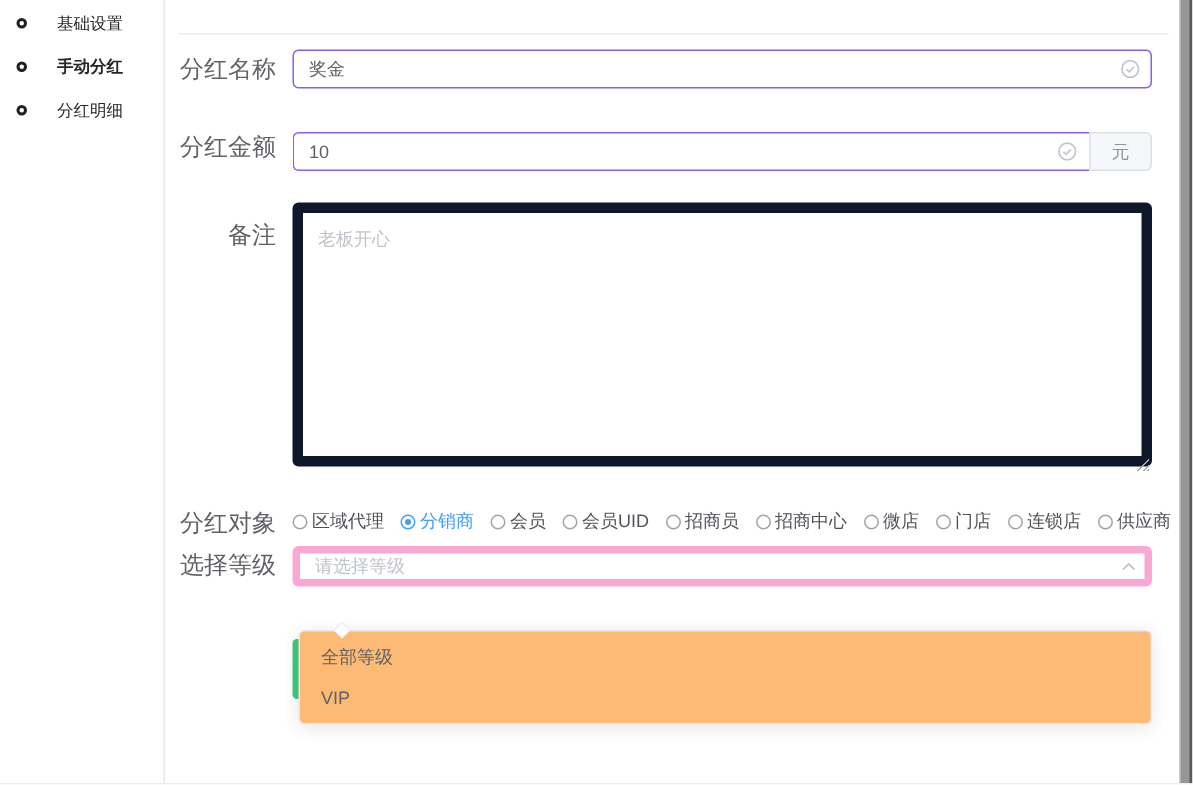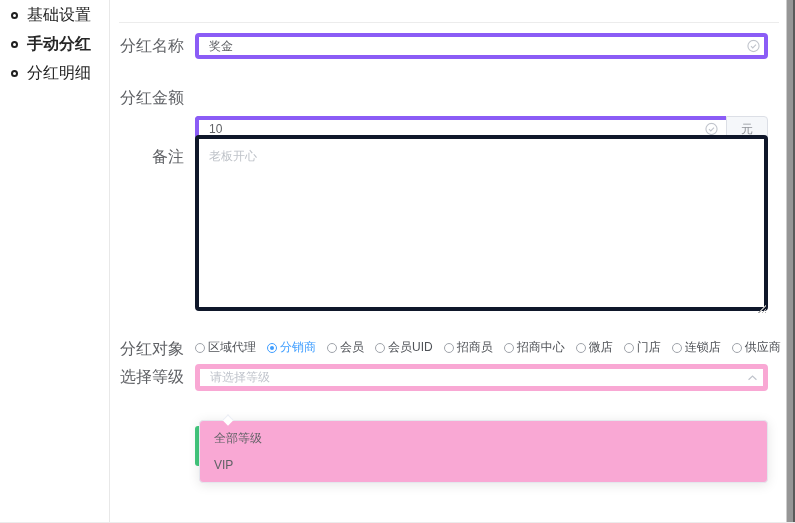--- a/index.html
+++ b/index.html
@@ -8,22 +8,22 @@
   .page {
     position:relative; width:795px; height:523px; background:#fff;
     overflow:hidden; border-bottom:1px solid #ececec;
   }
   
   .sidebar {
     position:absolute; left:0; top:0; width:110px; height:523px;
     background:#fff; border-right:1px solid #e8e8e8; padding-top:1px;
   }
   .side-item {
-    height:29px; display:flex; align-items:center; gap:9px;
-    padding-left:11px; cursor:pointer; font-size:16px; color:#262626;
+    height:29px; display:flex; align-items:center; gap:20px;
+    padding-left:11px; cursor:pointer; font-size:11px; color:#262626;
   }
   .side-item .ring {
     width:7px; height:7px; border:2px solid #1f1f1f; border-radius:50%;
     flex:0 0 auto;
   }
   .side-item.active { font-weight:bold; }
   
   .scrollbar {
     position:absolute; right:0; top:0; bottom:0; width:9px;
     background:#969696; border-left:1px solid #cdcdcd; border-right:2px solid #5a5a5a;
@@ -31,37 +31,37 @@
   
   .content { position:absolute; left:111px; top:0; right:9px; bottom:0; }
   .topline { position:absolute; left:8px; right:7px; top:22px; height:1px; background:#ececec; }
   .row { position:absolute; left:0; display:flex; }
   .flabel {
     width:73px; text-align:right; font-size:16px; color:#606266;
     flex:0 0 auto;
   }
   .ctrl { margin-left:11px; width:573px; position:relative; }
   .tbox {
-    width:100%; height:26px; border:4px solid #8b5cf6; border-radius:4px;
+    width:100%; height:26px; border:1px solid #8b5cf6; border-radius:4px;
     background:#fff; font-size:12px; color:#606266; padding:0 26px 0 10px;
     font-family:"Liberation Sans","DejaVu Sans",sans-serif; outline:none;
   }
   .vicon { position:absolute; top:50%; transform:translateY(-50%); line-height:0; }
   
-  .group { display:flex; width:100%; height:26px;margin-top:28px; }
+  .group { display:flex; width:100%; height:26px; }
   .gin { position:relative; flex:1; }
   .gin .tbox { border-radius:4px 0 0 4px; border-right:none; }
   .suffix {
     flex:0 0 42px; background:#f5f7fa; border:1px solid #dcdfe6;
     border-radius:0 4px 4px 0; color:#909399; font-size:12px;
     display:flex; align-items:center; justify-content:center;
   }
   
   .tarea {
-    width:100%; height:176px; border:4px solid #0f172a; border-radius:4px;
+    width:100%; height:176px; border:7px solid #0f172a; border-radius:4px;
     background:#fff; font-size:12px; color:#bfc3c9; padding:8px 10px;
     resize:none; outline:none; font-family:"Liberation Sans","DejaVu Sans",sans-serif;
     line-height:1.5;
   }
   .grip {
     position:absolute; right:2px; bottom:2px; width:9px; height:9px;
     background:
       linear-gradient(135deg, transparent 0 55%, #aaa 55% 62%, transparent 62% 75%, #aaa 75% 82%, transparent 82% 92%, #aaa 92% 100%);
   }
   
@@ -86,21 +86,21 @@
   .selph { font-size:12px; color:#c0c4cc; }
   .caret { position:absolute; right:10px; top:50%; transform:translateY(-50%); line-height:0; }
   
   .greenbtn {
     position:absolute; left:84px; top:426px; width:60px; height:40px;
     background:#42c87d; border-radius:3px; z-index:1; border:none; cursor:pointer;
   }
   
   .dropdown {
     position:absolute; left:88px; top:420px; width:569px; height:63px;
-    background:#f9a8d4; border:1px solid #e4e7ed; border-radius:4px;
+    background:#fdba74; border:1px solid #e4e7ed; border-radius:4px;
     box-shadow:0 2px 12px rgba(0,0,0,0.1); z-index:2; padding-top:4px;
   }
   .dropdown .arrow {
     position:absolute; left:24px; top:-5px; width:8px; height:8px;
     background:#fff; border-left:1px solid #ebeef5; border-top:1px solid #ebeef5;
     transform:rotate(45deg);
   }
   .opt {
     height:27px; line-height:27px; padding:0 14px; font-size:12px;
     color:#606266; cursor:pointer; white-space:nowrap;

